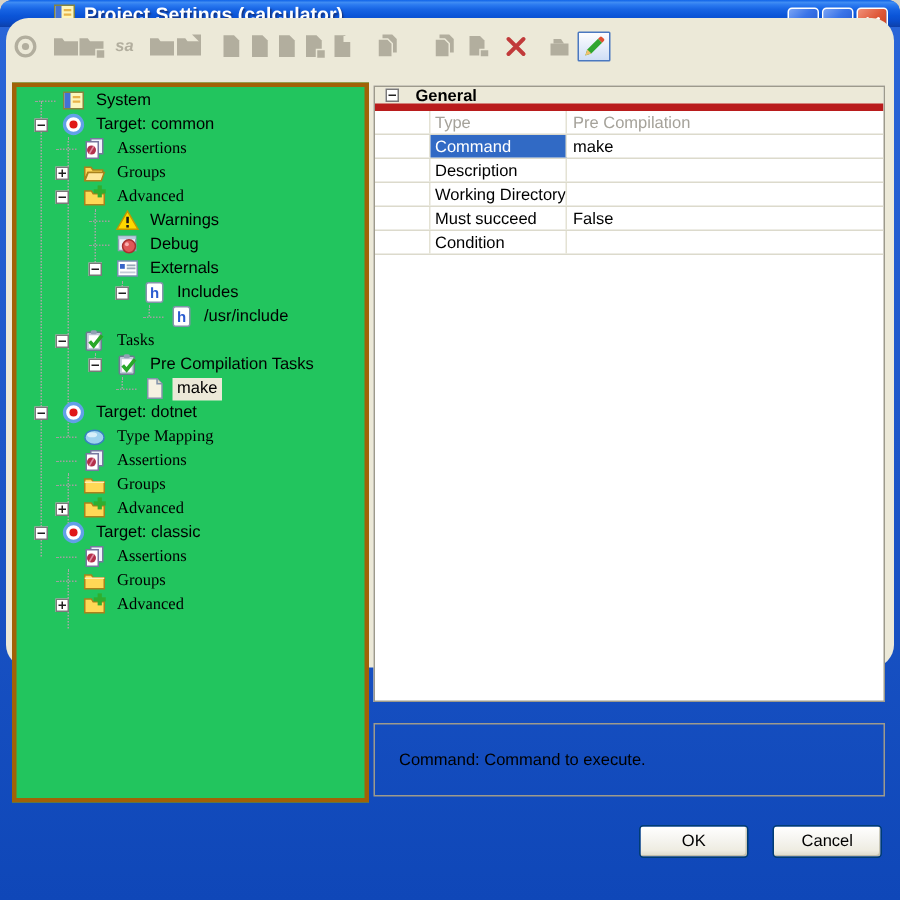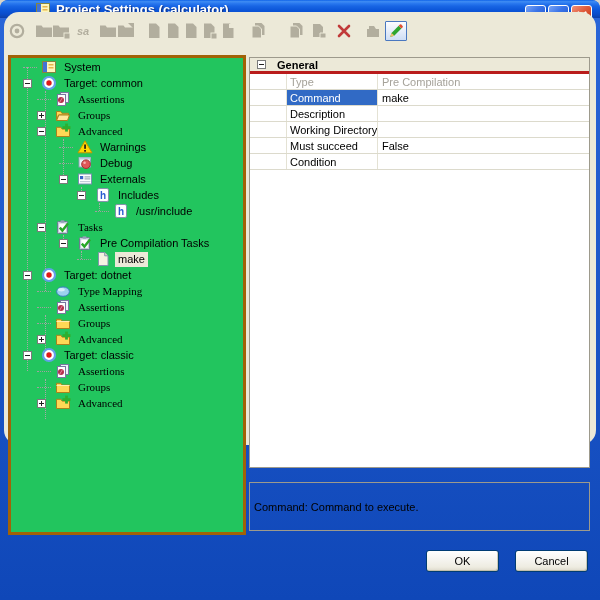--- a/index.html
+++ b/index.html
@@ -32,31 +32,31 @@
   .exp.plus::after{content:"";position:absolute;left:3px;top:1px;width:1px;height:5px;background:#202020;}
   .dots{flex:0 0 14px;height:0;border-top:1px dotted #a0a0a0;}
   .ic{width:16px;height:16px;flex:0 0 16px;margin-right:4px;}
   .slot+.ic{margin-left:0;}
   .tlabel{padding:1px 3px;line-height:13px;color:#000;}
   .tlabel.tsel{background:#ece9d8;}
   .vg{position:absolute;width:0;border-left:1px dotted #a8a8a8;}
   svg text{font-family:"Liberation Sans",sans-serif;}
   
   .propgrid{position:absolute;left:245px;top:45px;width:341px;height:411px;background:#fff;border:1px solid #9d9a8c;font-size:11px;overflow:hidden;}
-  .phead{height:16px;background:#ece9d8;border-bottom:3px solid #b91c1c;display:flex;align-items:center;}
+  .phead{height:16px;background:#ece9d8;border-bottom:5px solid #b91c1c;display:flex;align-items:center;}
   .phead .exp{margin-left:7px;}
   .pcat{margin-left:11px;font-weight:bold;}
   .prow{height:16px;display:flex;border-bottom:1px solid #dcdacc;line-height:14px;}
   .pmargin{flex:0 0 37px;border-right:1px solid #e4e2d4;}
   .plabel{flex:0 0 91px;padding:1px 3px;border-right:1px solid #e4e2d4;white-space:nowrap;overflow:hidden;}
   .pvalue{flex:1;padding:1px 4px;white-space:nowrap;overflow:hidden;}
   .selcell{background:#316ac5;color:#fff;}
   .discell{color:#a5a29a;}
   
-  .helpbox{position:absolute;left:245px;top:470px;width:341px;height:49px;border:1px solid #9d9a8c;display:flex;align-items:center;padding-left:4px;font-size:11px;color:#000;}
+  .helpbox{position:absolute;left:245px;top:470px;width:341px;height:49px;border:1px solid #9d9a8c;display:flex;align-items:center;padding-left:16px;font-size:11px;color:#000;}
   .xpbtn{position:absolute;top:538px;width:73px;height:22px;border:1px solid #003c74;border-radius:3px;
     background:linear-gradient(180deg,#ffffff 0%,#f5f4ef 45%,#eeece1 80%,#dcd9ca 100%);
     box-shadow:inset -1px -1px 0 rgba(170,165,140,.55);
     font-family:"Liberation Sans",sans-serif;font-size:11px;color:#000;display:flex;align-items:center;justify-content:center;cursor:default;}
   .ok{left:422px;} .cancel{left:511px;}
 </style>
 </head>
 <body>
 
 <div class="win">

